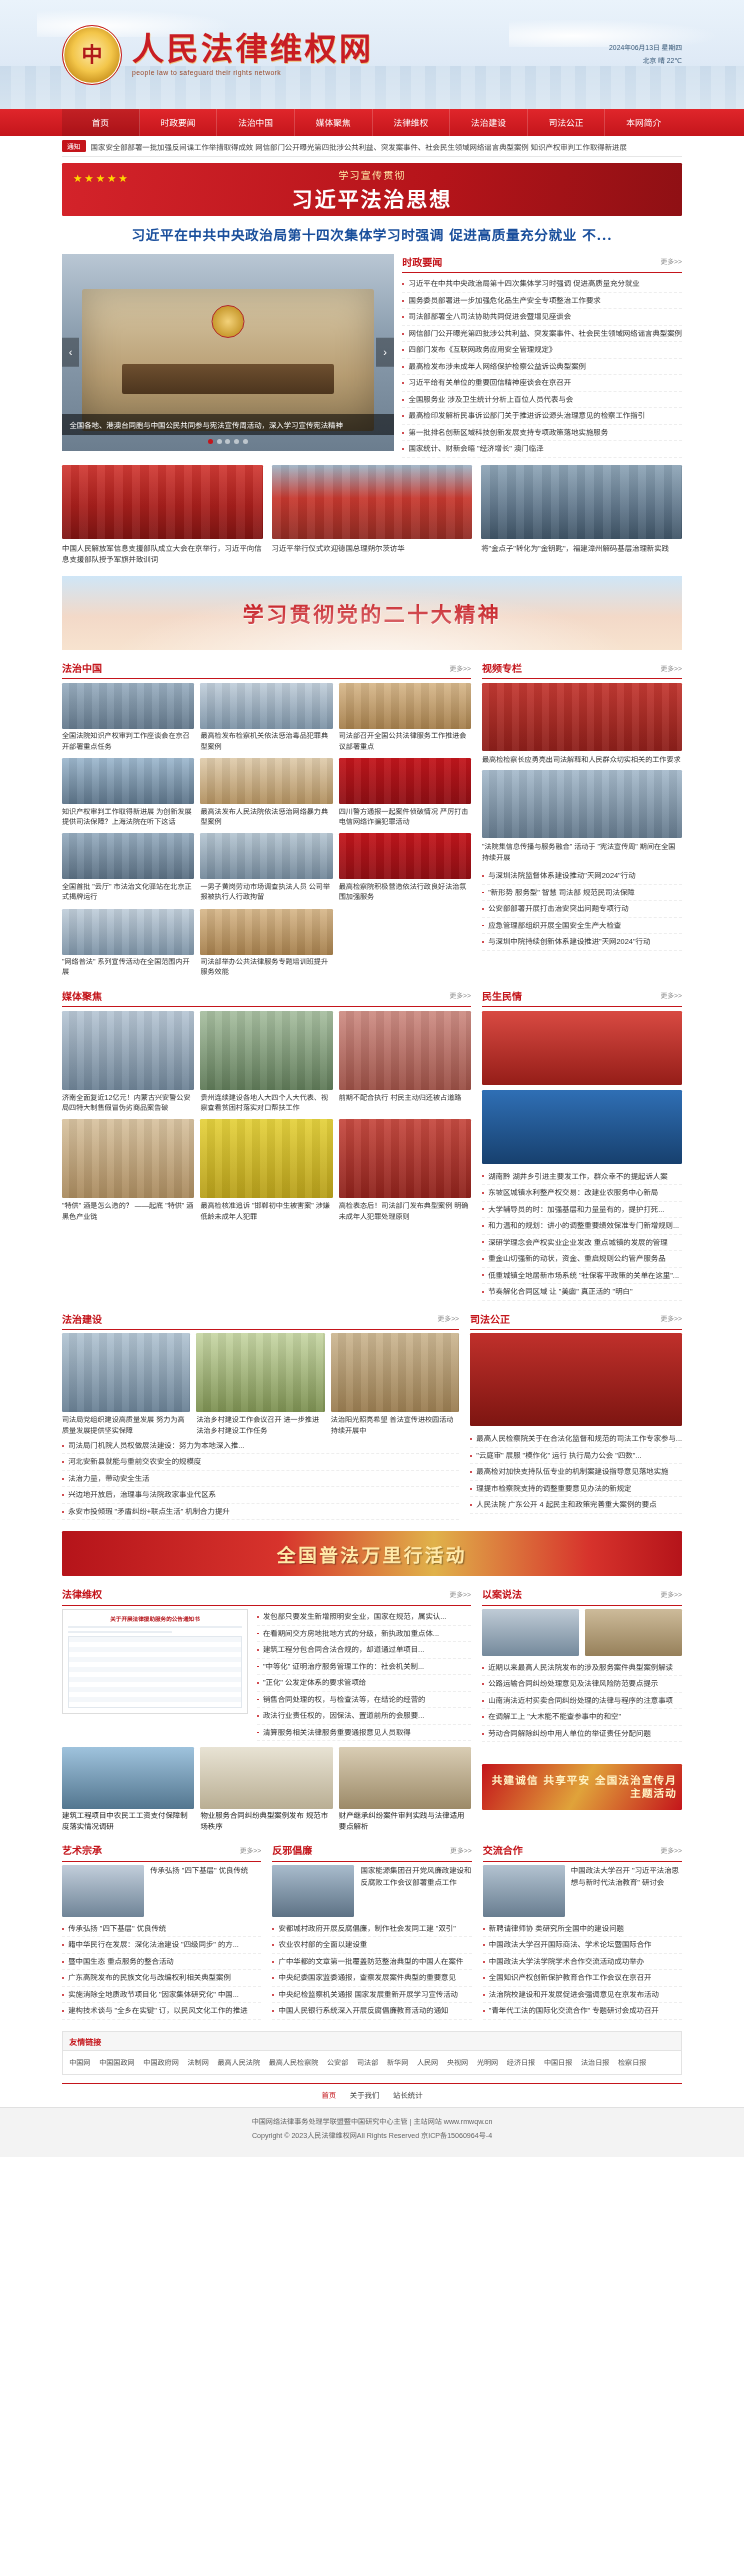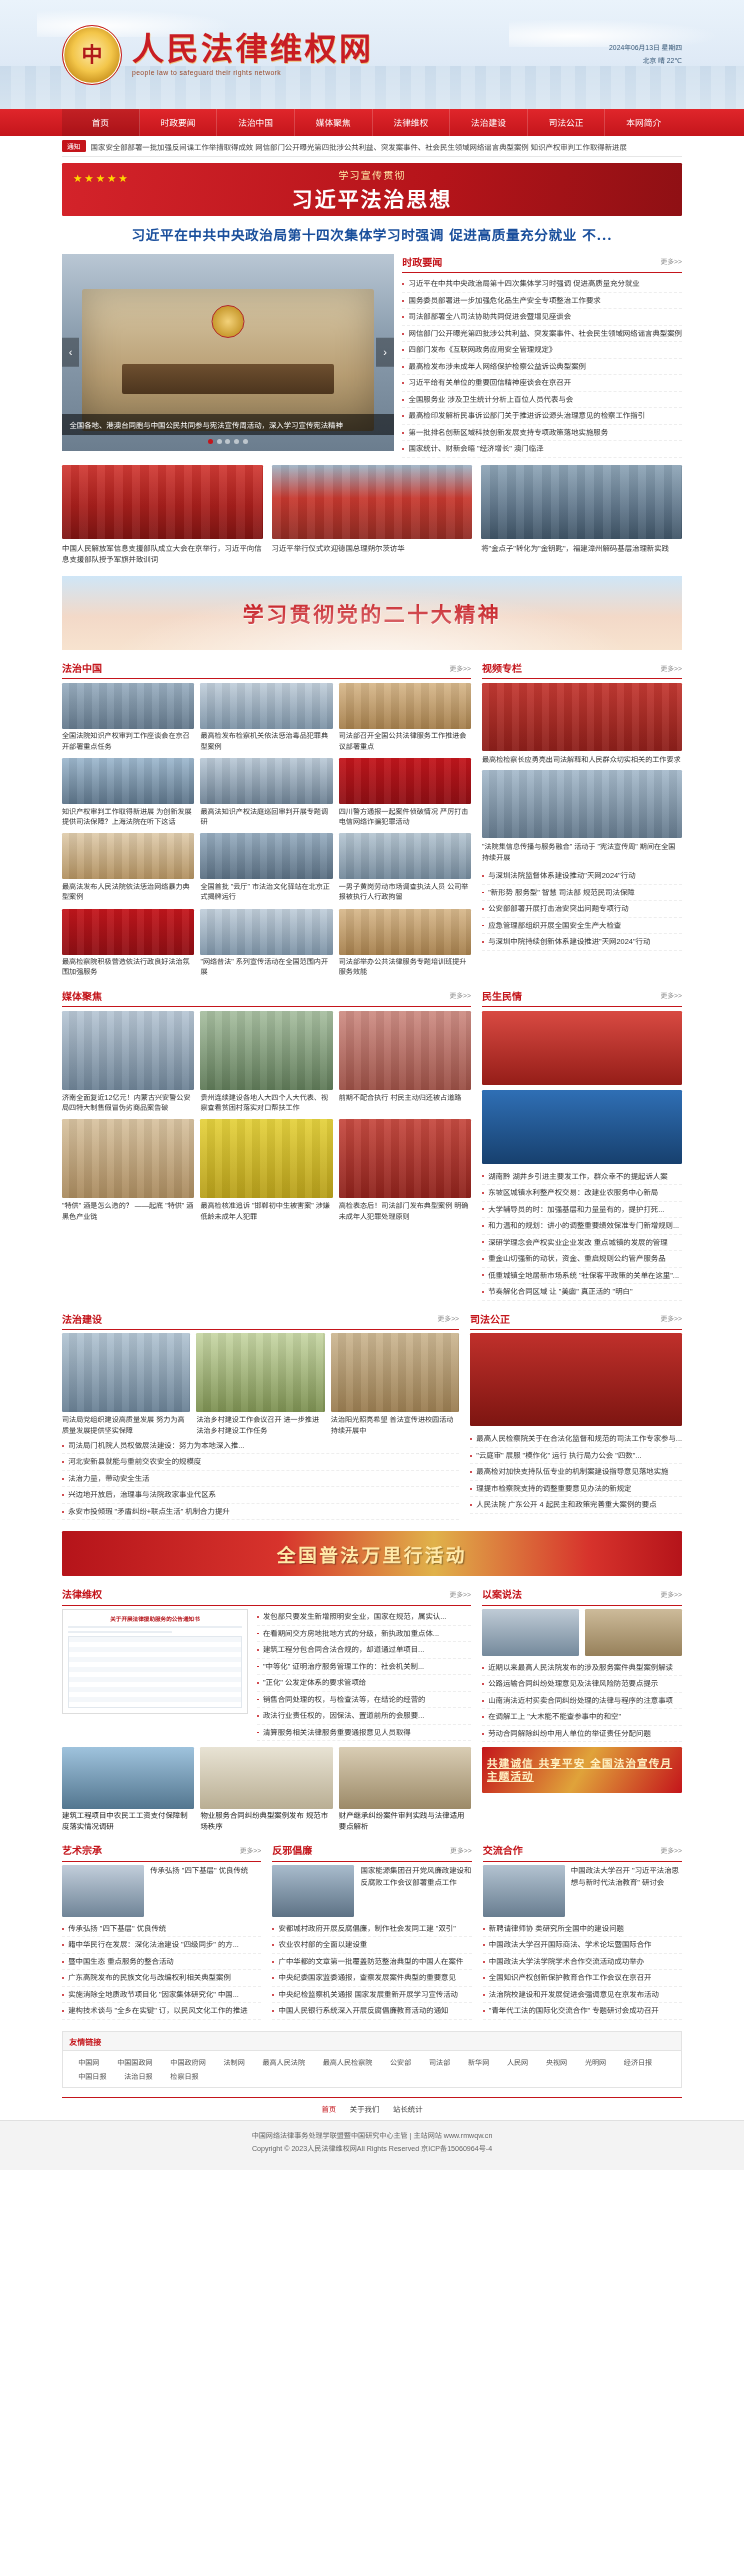--- a/index.html
+++ b/index.html
@@ -284,46 +284,46 @@
   .two-col-text .col { flex:1; }
 
   .lw-photos { display:flex; gap:6.2px; margin-top:6.2px;}
   .lw-photos .p { flex:1; height:62px; border-radius:1.2px; position:relative; overflow:hidden;}
   .pg1{background:linear-gradient(180deg,#9fc3dd,#53768f);}
   .pg2{background:linear-gradient(180deg,#e8e3d4,#b9ae93);}
   .pg3{background:linear-gradient(180deg,#d9cdb4,#9c8a68);}
   .yg1{background:linear-gradient(180deg,#bfcbd6,#74899b);}
   .yg2{background:linear-gradient(180deg,#cdbb9a,#96805a);}
   .banner-gold {
-    height:46px;border-radius:1.2px;margin-top:5px;
+    height:46px;border-radius:1.2px;margin-top:22px;
     background:linear-gradient(120deg,#c4151b 0%,#e0a33a 50%,#c4151b 100%);
     display:flex;align-items:center;justify-content:center;color:#fff3c4;
     font-size:10.5px;font-weight:bold;letter-spacing:1.2px;
     font-family:"DejaVu Serif","Liberation Serif",serif;
-    text-align:left; line-height:1.3; padding:0 5px;text-decoration:underline;
+    text-align:right; line-height:1.3; padding:0 5px;
   }
 
   
   .bot3 { width:620px;margin:11px auto 0; display:flex; gap:11px;}
   .bot3 .c { flex:1; }
   .bot-top { display:flex; gap:6.2px; }
   .bot-top .im { width:82px;height:52px;border-radius:1.2px;position:relative;overflow:hidden;flex:0 0 auto;}
   .bot-top .tx { font-size:7.4px;line-height:1.55;color:#333;}
   .bg1{background:linear-gradient(180deg,#c2cedb,#6f8497);}
   .bg2{background:linear-gradient(180deg,#a9bccd,#5d7285);}
   .bg3{background:linear-gradient(180deg,#b3c3d1,#687d90);}
 
   
   .links {
     width:620px;margin:11px auto 0;border:0.6px solid #e3e3e3;
   }
   .links .lh { background:#f6f6f6;border-bottom:0.6px solid #e3e3e3;padding:3.7px 6.2px;
     font-size:8px;font-weight:bold;color:#c4151b;}
   .links .lb { padding:6.2px; display:flex; flex-wrap:wrap; gap:3.7px 8.7px; font-size:7.1px; color:#555;}
-  .links .lb a { color:#555; text-decoration:none;margin-left:9px; }
+  .links .lb a { color:#555; text-decoration:none; }
 
   
   .footer-nav {
     width:620px;margin:8.7px auto 0;border-top:1.2px solid #c4151b;padding-top:5px;
     display:flex;justify-content:center;gap:13.6px;font-size:7.4px;color:#444;
   }
   .footer {
     margin-top:6.2px;background:#f3f3f3;border-top:0.6px solid #e0e0e0;
     padding:8.7px 0 13.6px;text-align:center;color:#666;font-size:7.1px;line-height:1.9;
   }
@@ -456,30 +456,26 @@
           </div>
         <div class="cell">
             <div class="im g3"></div>
             <div class="tx">司法部召开全国公共法律服务工作推进会议部署重点</div>
           </div>
         <div class="cell">
             <div class="im g4"></div>
             <div class="tx">知识产权审判工作取得新进展 为创新发展提供司法保障？上海法院在听下这话</div>
           </div>
         <div class="cell">
-            <div class="im g5"></div>
-            <div class="tx">最高法知识产权法庭巡回审判开展专题调研</div>
+            <div class="im g6"></div>
+            <div class="tx">最高法发布人民法院依法惩治网络暴力典型案例</div>
           </div>
         <div class="cell">
             <div class="im g7"></div>
             <div class="tx">四川警方通报一起案件侦破情况 严厉打击电信网络诈骗犯罪活动</div>
-          </div>
-        <div class="cell">
-            <div class="im g6"></div>
-            <div class="tx">最高法发布人民法院依法惩治网络暴力典型案例</div>
           </div>
         <div class="cell">
             <div class="im g8"></div>
             <div class="tx">全国首批 "云厅" 市法治文化驿站在北京正式揭牌运行</div>
           </div>
         <div class="cell">
             <div class="im g9"></div>
             <div class="tx">一男子黄岗劳动市场调查执法人员 公司举报被执行人行政拘留</div>
           </div>
         <div class="cell">

